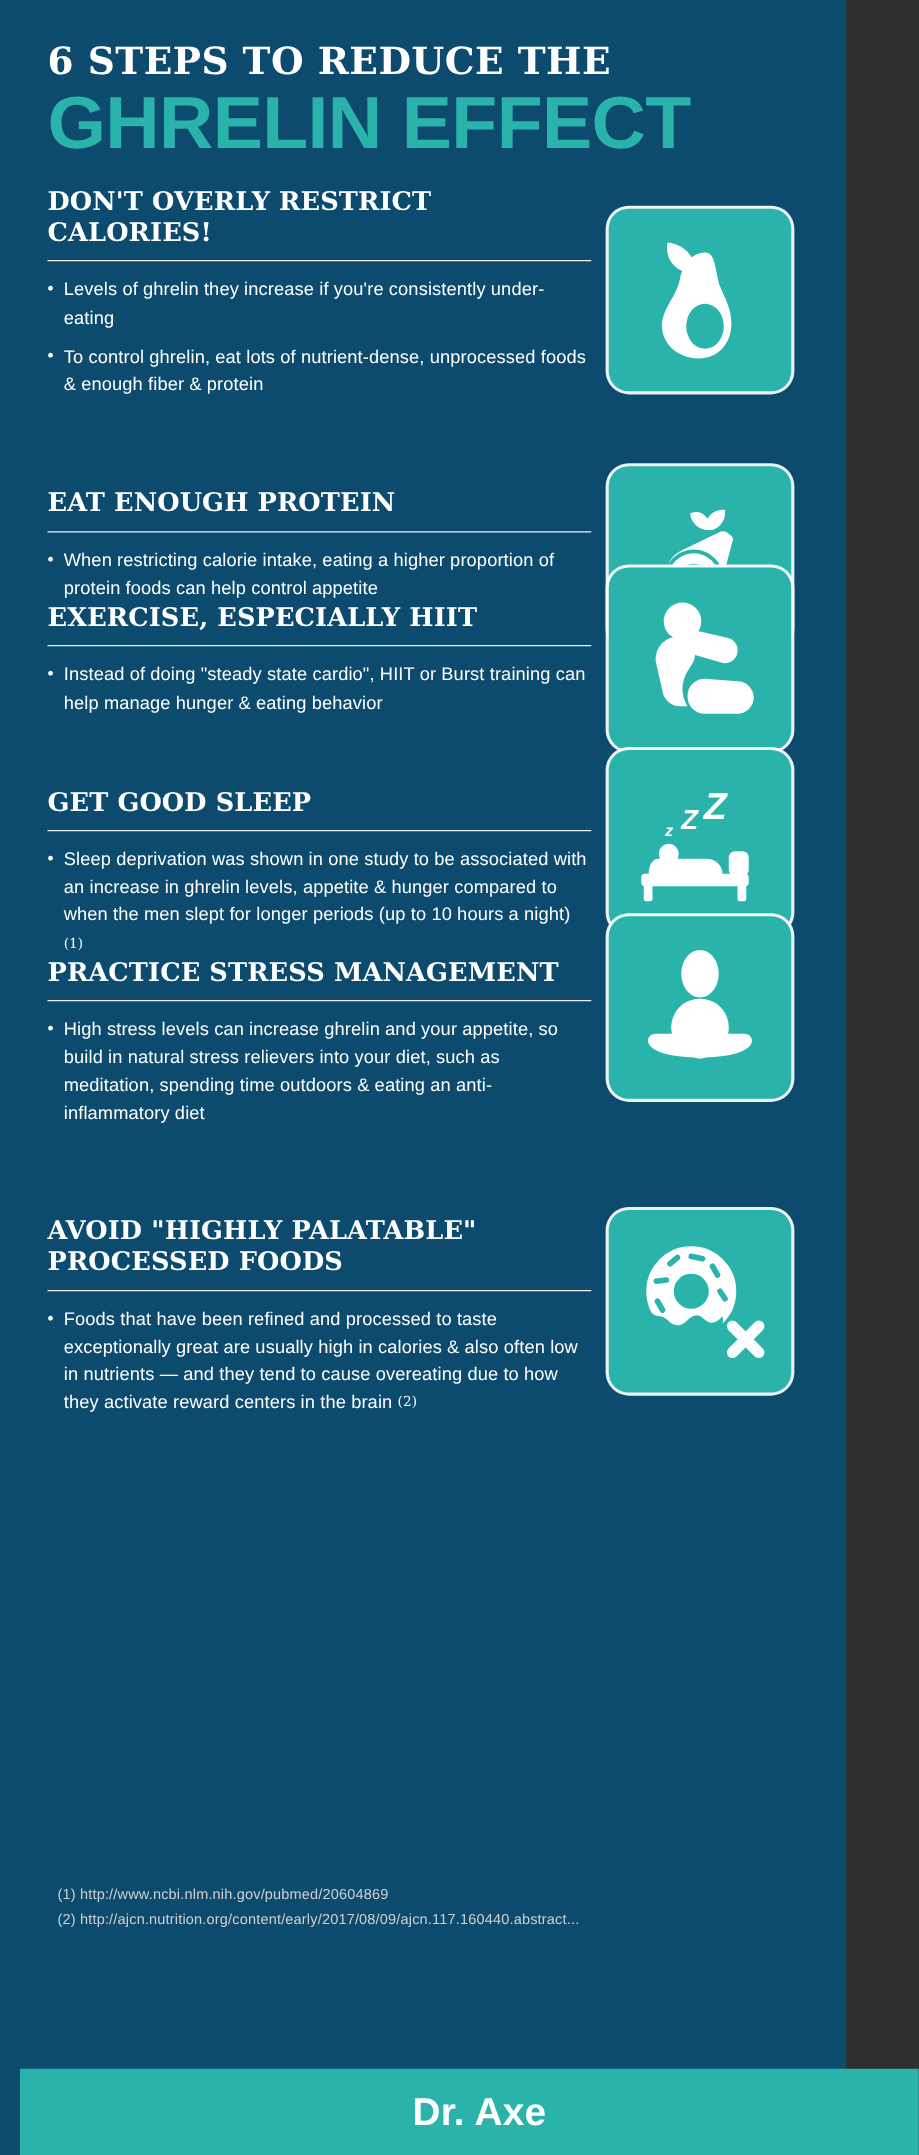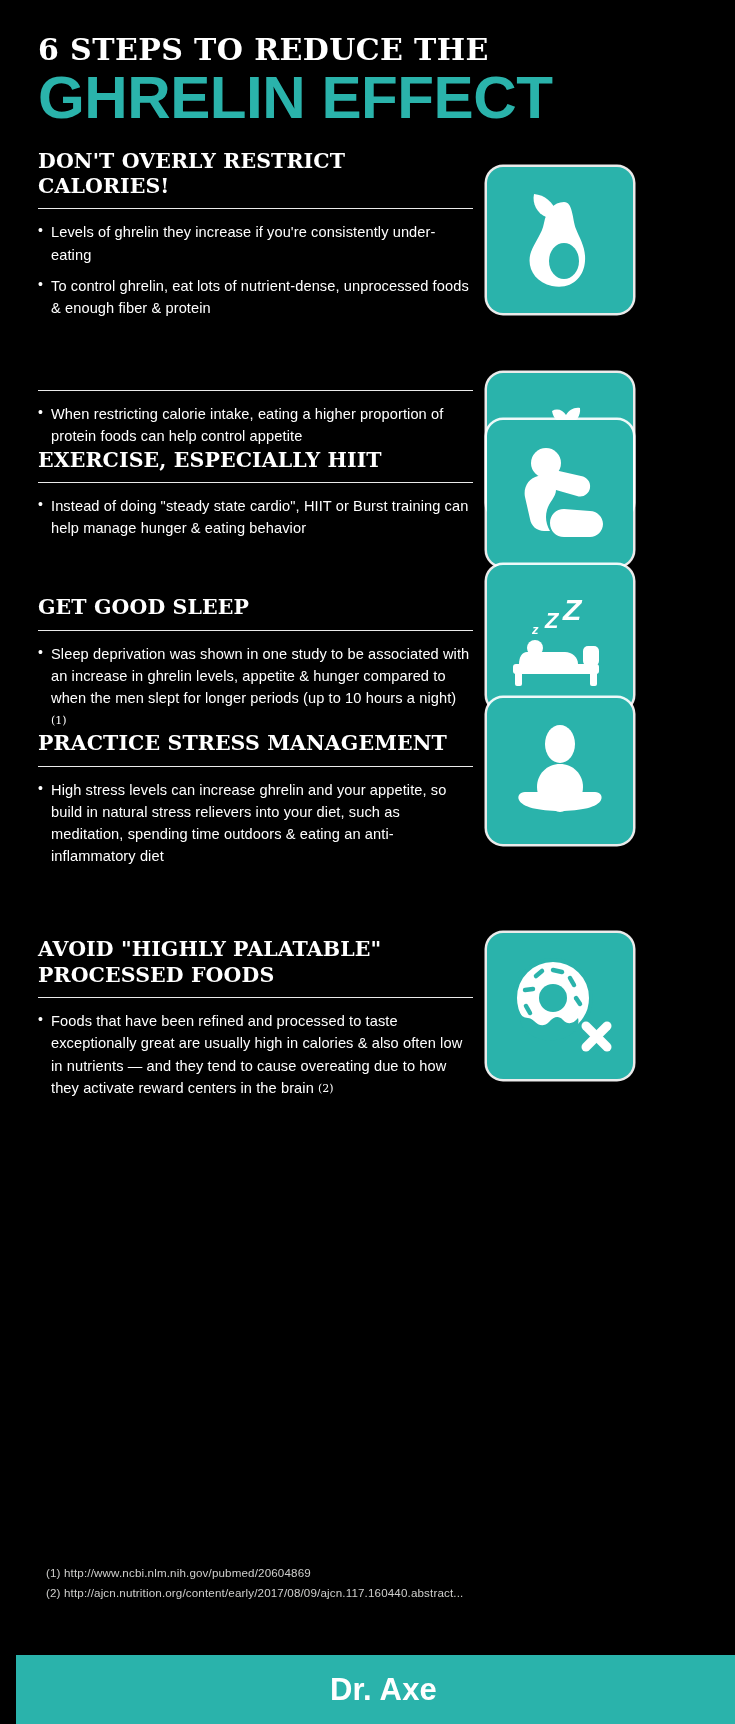--- a/index.html
+++ b/index.html
@@ -8,23 +8,23 @@
     background: #2f2f2e;
   }
   body {
     width: 735px;
     height: 1724px;
     font-family: "Liberation Sans", sans-serif;
     overflow: hidden;
     position: relative;
   }
   .page {
-    width: 735px;
+    width: 677px;
     height: 1724px;
-    background: #000000;
+    background: #0c4a6e;
     position: relative;
     box-sizing: border-box;
   }
 
   
   .header {
     padding: 34px 0 0 38px;
   }
   .title-line1 {
     font-family: "DejaVu Serif", serif;
@@ -121,21 +121,21 @@
     align-items: center;
     justify-content: center;
     left: 487px;
   }
   .tile svg { display: block; }
 
   
   .footnotes {
     position: absolute;
     left: 46px;
-    top: 1563px;
+    top: 1506px;
     color: #cfcfcd;
     font-size: 11.6px;
     line-height: 1.75;
     letter-spacing: 0.15px;
   }
   .footnotes div { white-space: nowrap; }
 
   
   .footer {
     position: absolute;
@@ -183,20 +183,21 @@
             <path fill="#ffffff" d="M42 24c-3-10-11-17-22-18-2 10 3 19 12 23 3 1 6 2 10 2z"></path>
             <path fill="#ffffff" d="M50 14c-10 0-18 9-20 21-2 11-9 18-13 29-5 14 3 30 21 34 20 4 32-9 33-25 1-13-5-22-9-32-4-11-3-27-12-27z"></path>
             <ellipse cx="50" cy="73" rx="15" ry="18" fill="#2ab3ab"></ellipse>
           </svg>
         </span>
       </div>
     </div>
 
     <div class="section" style="margin-top:71px;">
       <div class="sec-text">
+        <div class="sec-heading">EAT ENOUGH PROTEIN</div>
         <div class="sec-rule"></div>
         <ul class="bullets">
           <li>When restricting calorie intake, eating a higher proportion of protein foods can help control appetite</li>
         </ul>
       </div>
       <div class="tile" style="top:-17px;">
         <span>
           <svg width="100" height="96" viewBox="0 0 100 96">
             <path fill="#ffffff" d="M60 26c6-2 11-8 10-16-6-1-11 2-14 7-3-5-9-7-14-4 1 8 8 13 14 13z"></path>
             <path fill="#ffffff" d="M74 30c-2-3-6-4-9-2L36 42c-9 4-14 13-14 23 0 13 10 23 23 23 11 0 20-8 22-19l9-34c1-2 0-4-2-5z"></path>

